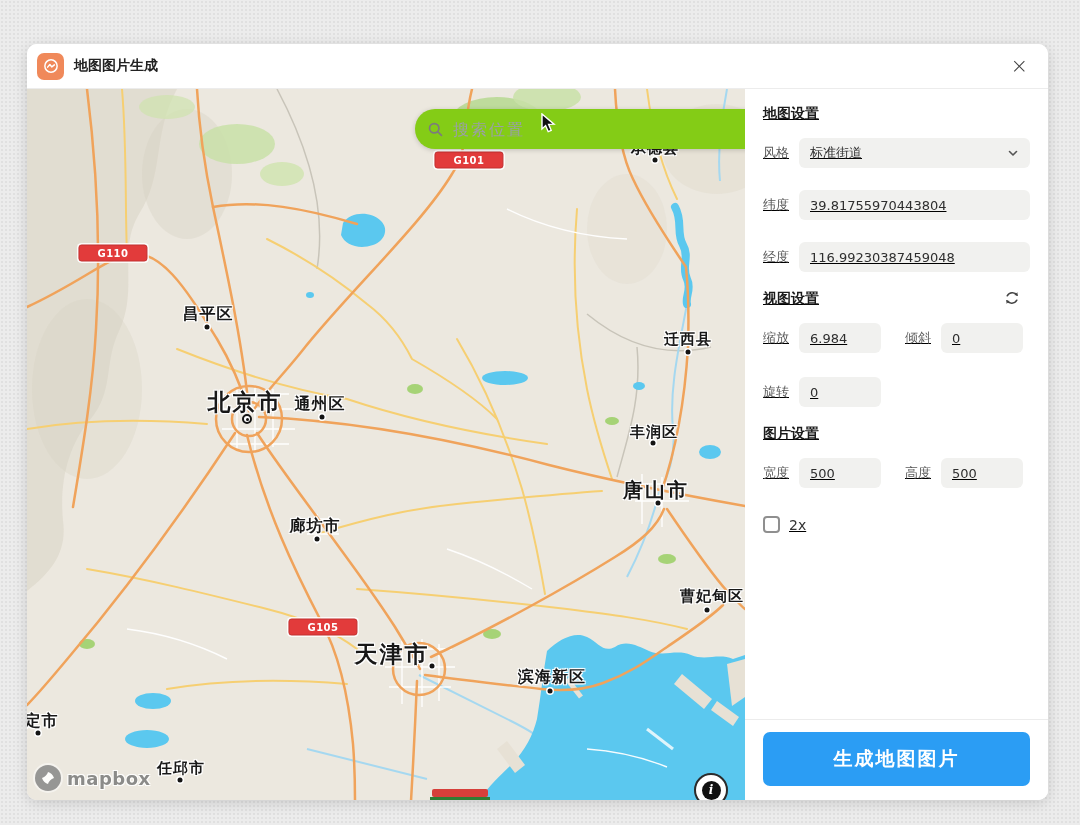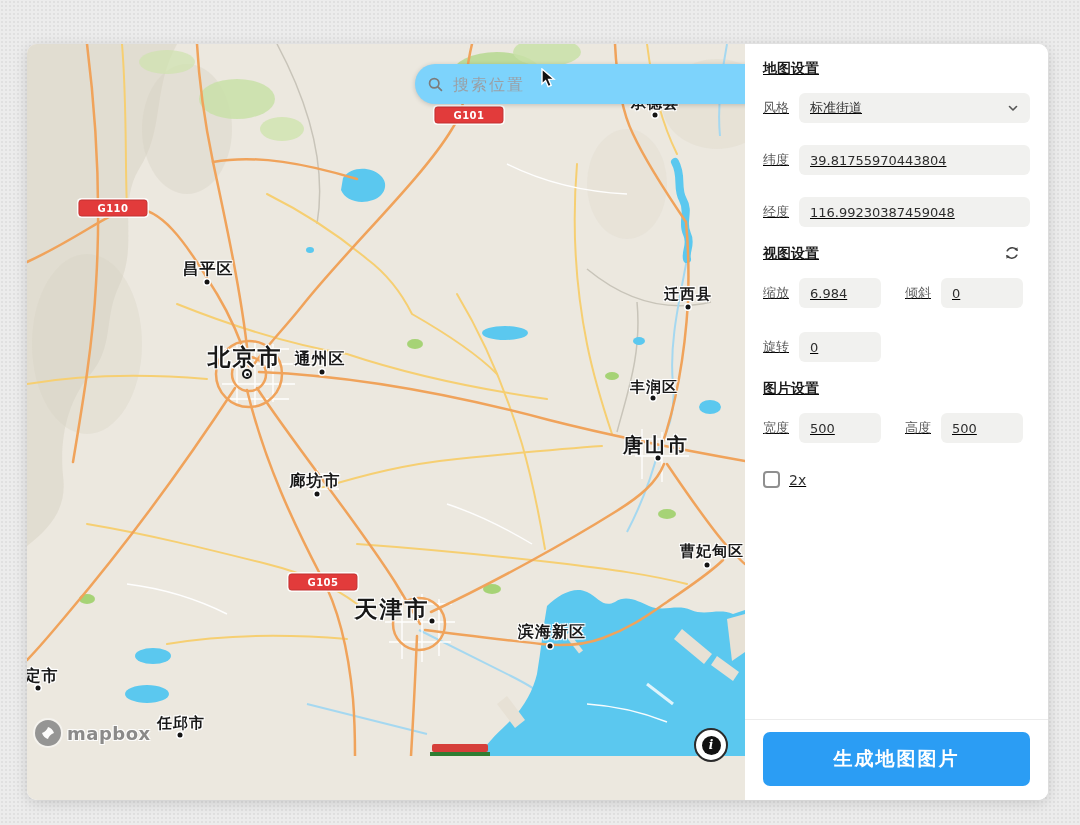--- a/index.html
+++ b/index.html
@@ -30,21 +30,21 @@
   .map-label { position:absolute; transform:translate(-50%,-50%); font-weight:600; color:#181818; white-space:nowrap; z-index:5; letter-spacing:1px;
     text-shadow:-1px -1px 0 #fff,1px -1px 0 #fff,-1px 1px 0 #fff,1px 1px 0 #fff,0 0 3px #fff; }
   .map-label.big { font-weight:700; letter-spacing:2px; }
   .map-marker { position:absolute; transform:translate(-50%,-50%); z-index:5; }
   .map-marker.dot { width:5px; height:5px; background:#141414; border-radius:50%; box-shadow:0 0 0 1.5px #fff; }
   .map-marker.double { width:10px; height:10px; background:#fff; border:2px solid #141414; border-radius:50%; }
   .map-marker.double::after { content:""; position:absolute; left:50%; top:50%; width:3px; height:3px; margin:-1.5px 0 0 -1.5px; background:#141414; border-radius:50%; }
   .road-badge { position:absolute; transform:translate(-50%,-50%); z-index:4; background:#e23b3b; color:#fff; font-size:10px; font-weight:700;
     padding:2px 18px; border-radius:3px; border:1px solid #c23030; box-shadow:0 0 0 1.5px rgba(255,255,255,.85); letter-spacing:.5px; }
   
-  .search-box { position:absolute; left:388px; top:20px; width:360px; height:40px; background:#7dd3fc; border-radius:20px; z-index:10;
+  .search-box { position:absolute; left:388px; top:20px; width:360px; height:40px; background:#84cc16; border-radius:20px; z-index:10;
     box-shadow:0 1px 5px rgba(0,0,0,.18); display:flex; align-items:center; padding:0 12px; }
   .search-box input { border:none; outline:none; flex:1; font-size:16px; color:#333; margin-left:9px; font-family:inherit; background:transparent; }
   .search-box input::placeholder { color:#9aa0a6; letter-spacing:2px; }
   .cursor-arrow { position:absolute; left:514px; top:24px; z-index:11; }
   
   .mapbox-logo { position:absolute; left:8px; top:676px; z-index:6; display:flex; align-items:center; opacity:.88; }
   .mapbox-logo .mb-circle { width:26px; height:26px; border-radius:50%; background:#8a8a8a; display:flex; align-items:center; justify-content:center; box-shadow:0 0 0 2px rgba(255,255,255,.55); }
   .mapbox-logo .mb-word { margin-left:6px; font-size:18px; font-weight:700; color:#7e7e7e; letter-spacing:.5px;
     text-shadow:-1px -1px 0 #fff,1px -1px 0 #fff,-1px 1px 0 #fff,1px 1px 0 #fff; }
   
@@ -66,20 +66,30 @@
   .checkbox { width:17px; height:17px; border:2px solid #8f8f8f; border-radius:4px; background:#fff; cursor:pointer; }
   .checkbox-label { margin-left:9px; font-size:14px; color:#333; }
   .panel-footer { position:absolute; left:0; right:0; bottom:0; border-top:1px solid #ececec; padding:12px 18px 14px 18px; background:#fff; }
   .gen-btn { width:100%; height:54px; border:none; border-radius:7px; background:#2b9df4; color:#fff; font-size:19px; font-weight:600; letter-spacing:2px; cursor:pointer; font-family:inherit; }
 </style>
 </head>
 <body>
 
 <div class="window">
 
+  <div class="titlebar">
+    <div class="app-icon">
+      <svg width="18" height="18" viewBox="0 0 24 24">
+        <circle cx="12" cy="12" r="8.2" fill="none" stroke="#fff" stroke-width="2"></circle>
+        <path d="M7.5 13.5 L10.5 10 L13 13.2 L16.5 10.5" fill="none" stroke="#fff" stroke-width="2" stroke-linecap="round" stroke-linejoin="round"></path>
+      </svg>
+    </div>
+    <div class="app-title">地图图片生成</div>
+    <div class="close-btn">×</div>
+  </div>
 
   <div class="content">
 
     <div class="map-wrap">
       <svg class="basemap" width="718" height="712" viewBox="0 0 718 712">
 
         <rect x="0" y="0" width="718" height="712" fill="#ece8df"></rect>
 
         <path d="M0,0 H150 C125,45 138,85 112,125 C90,162 112,200 92,242 C76,276 88,302 62,332 C42,356 32,392 36,432 C40,462 26,482 0,502 Z" fill="#d9d3c5" opacity=".55"></path>
         <ellipse cx="160" cy="85" rx="45" ry="65" fill="#d5cfc0" opacity=".35"></ellipse>

